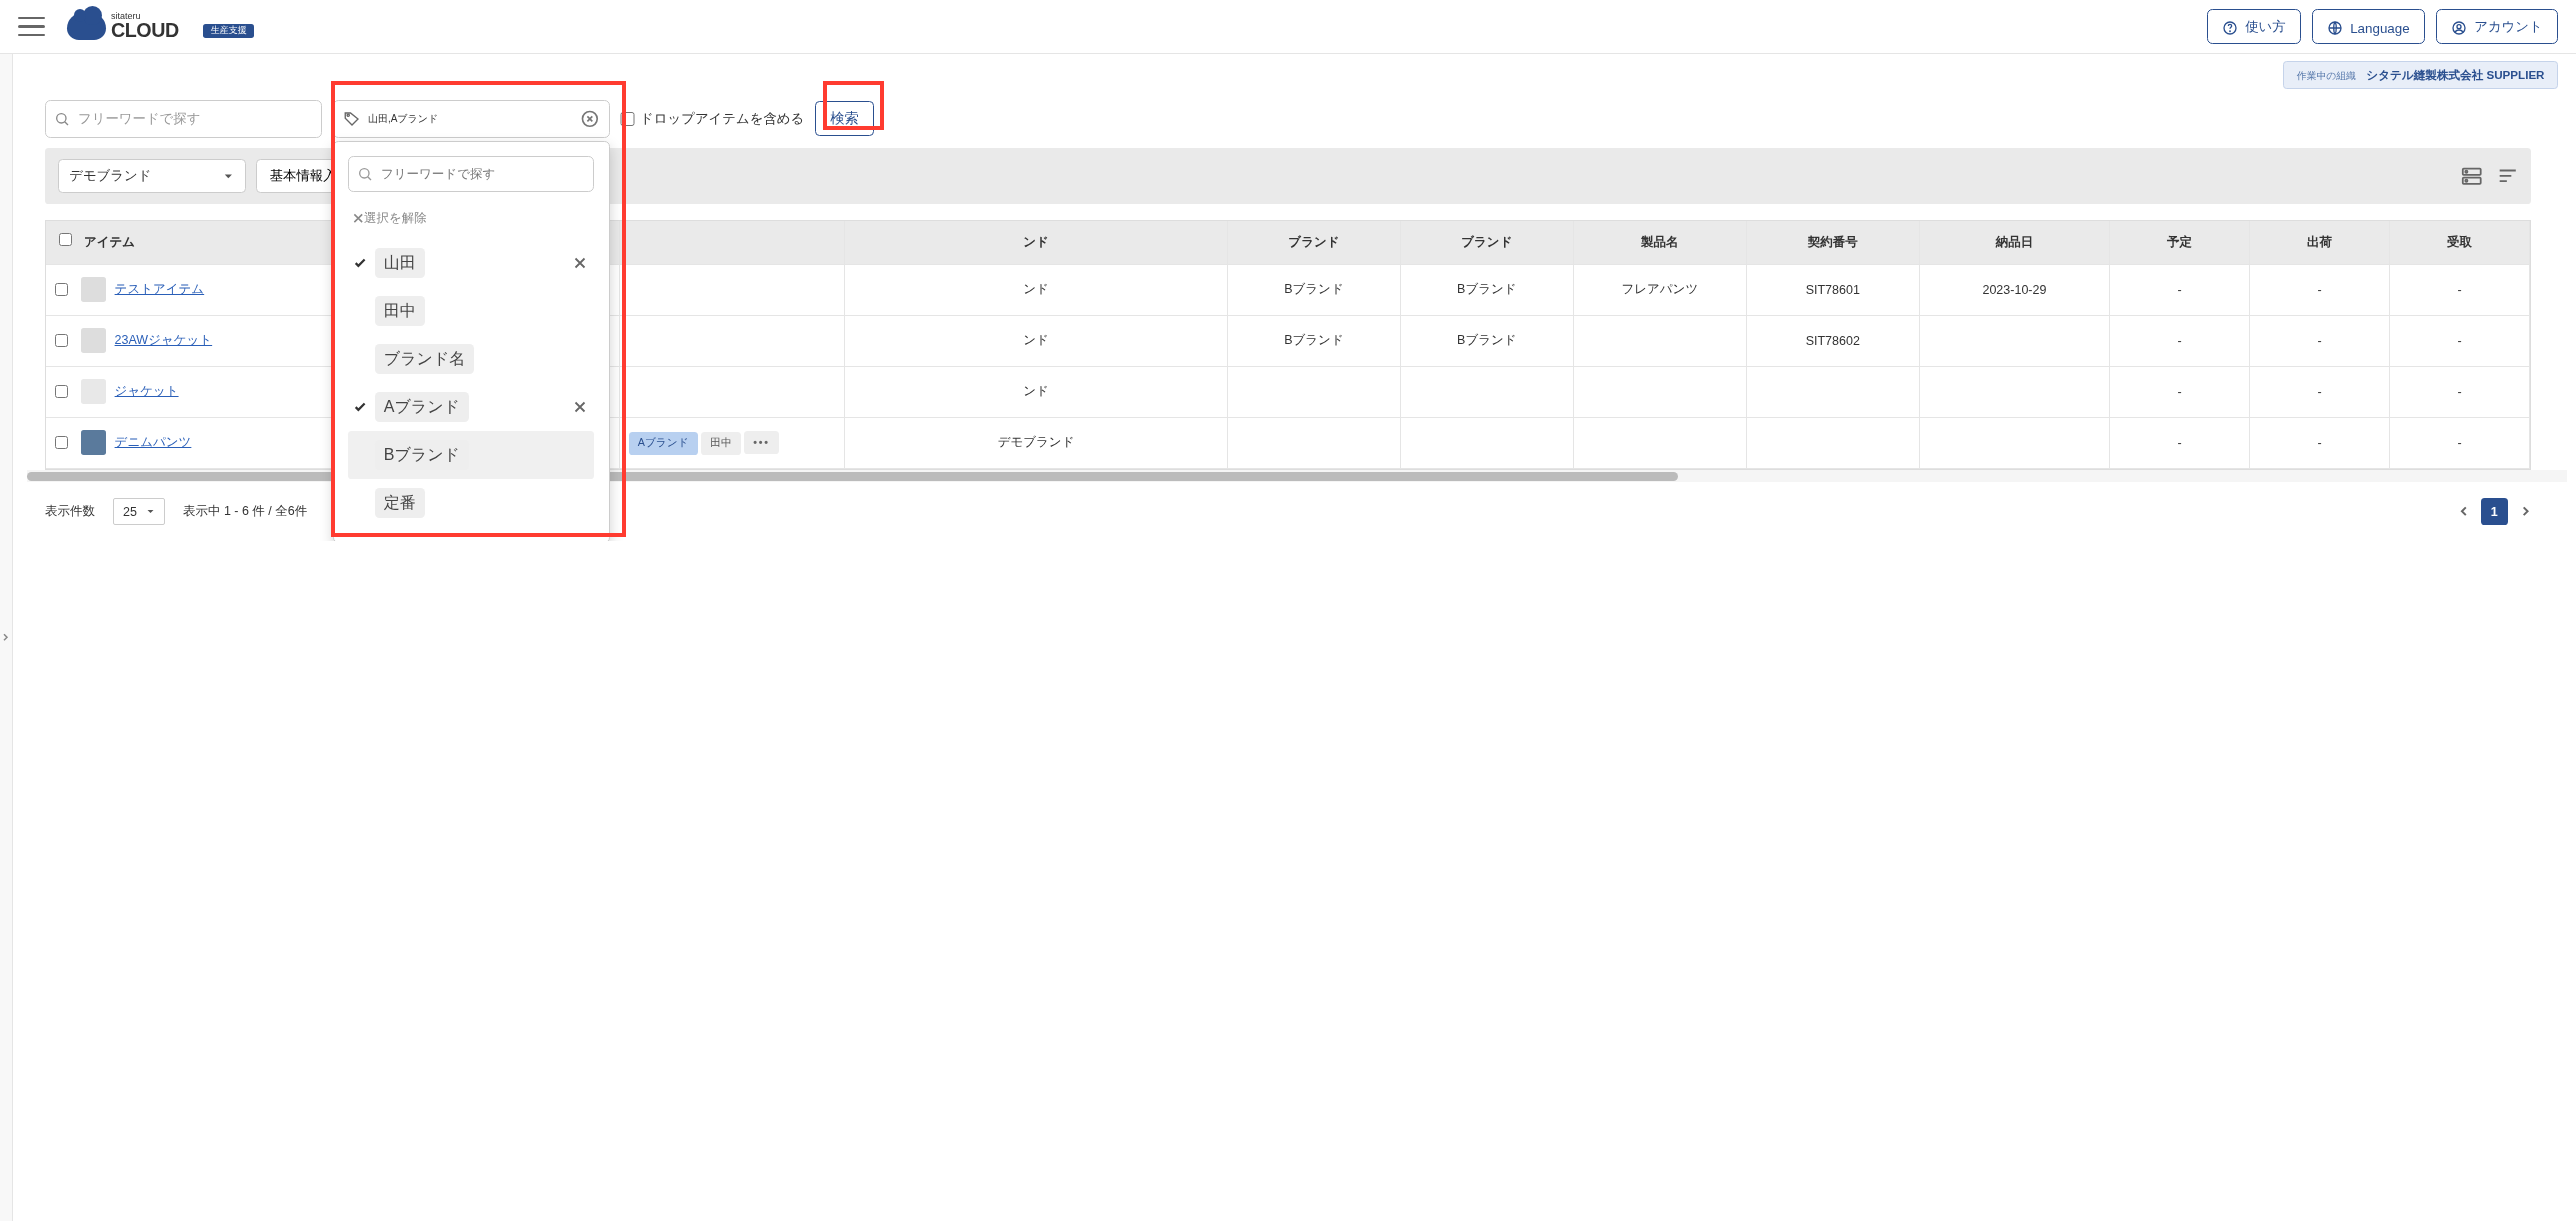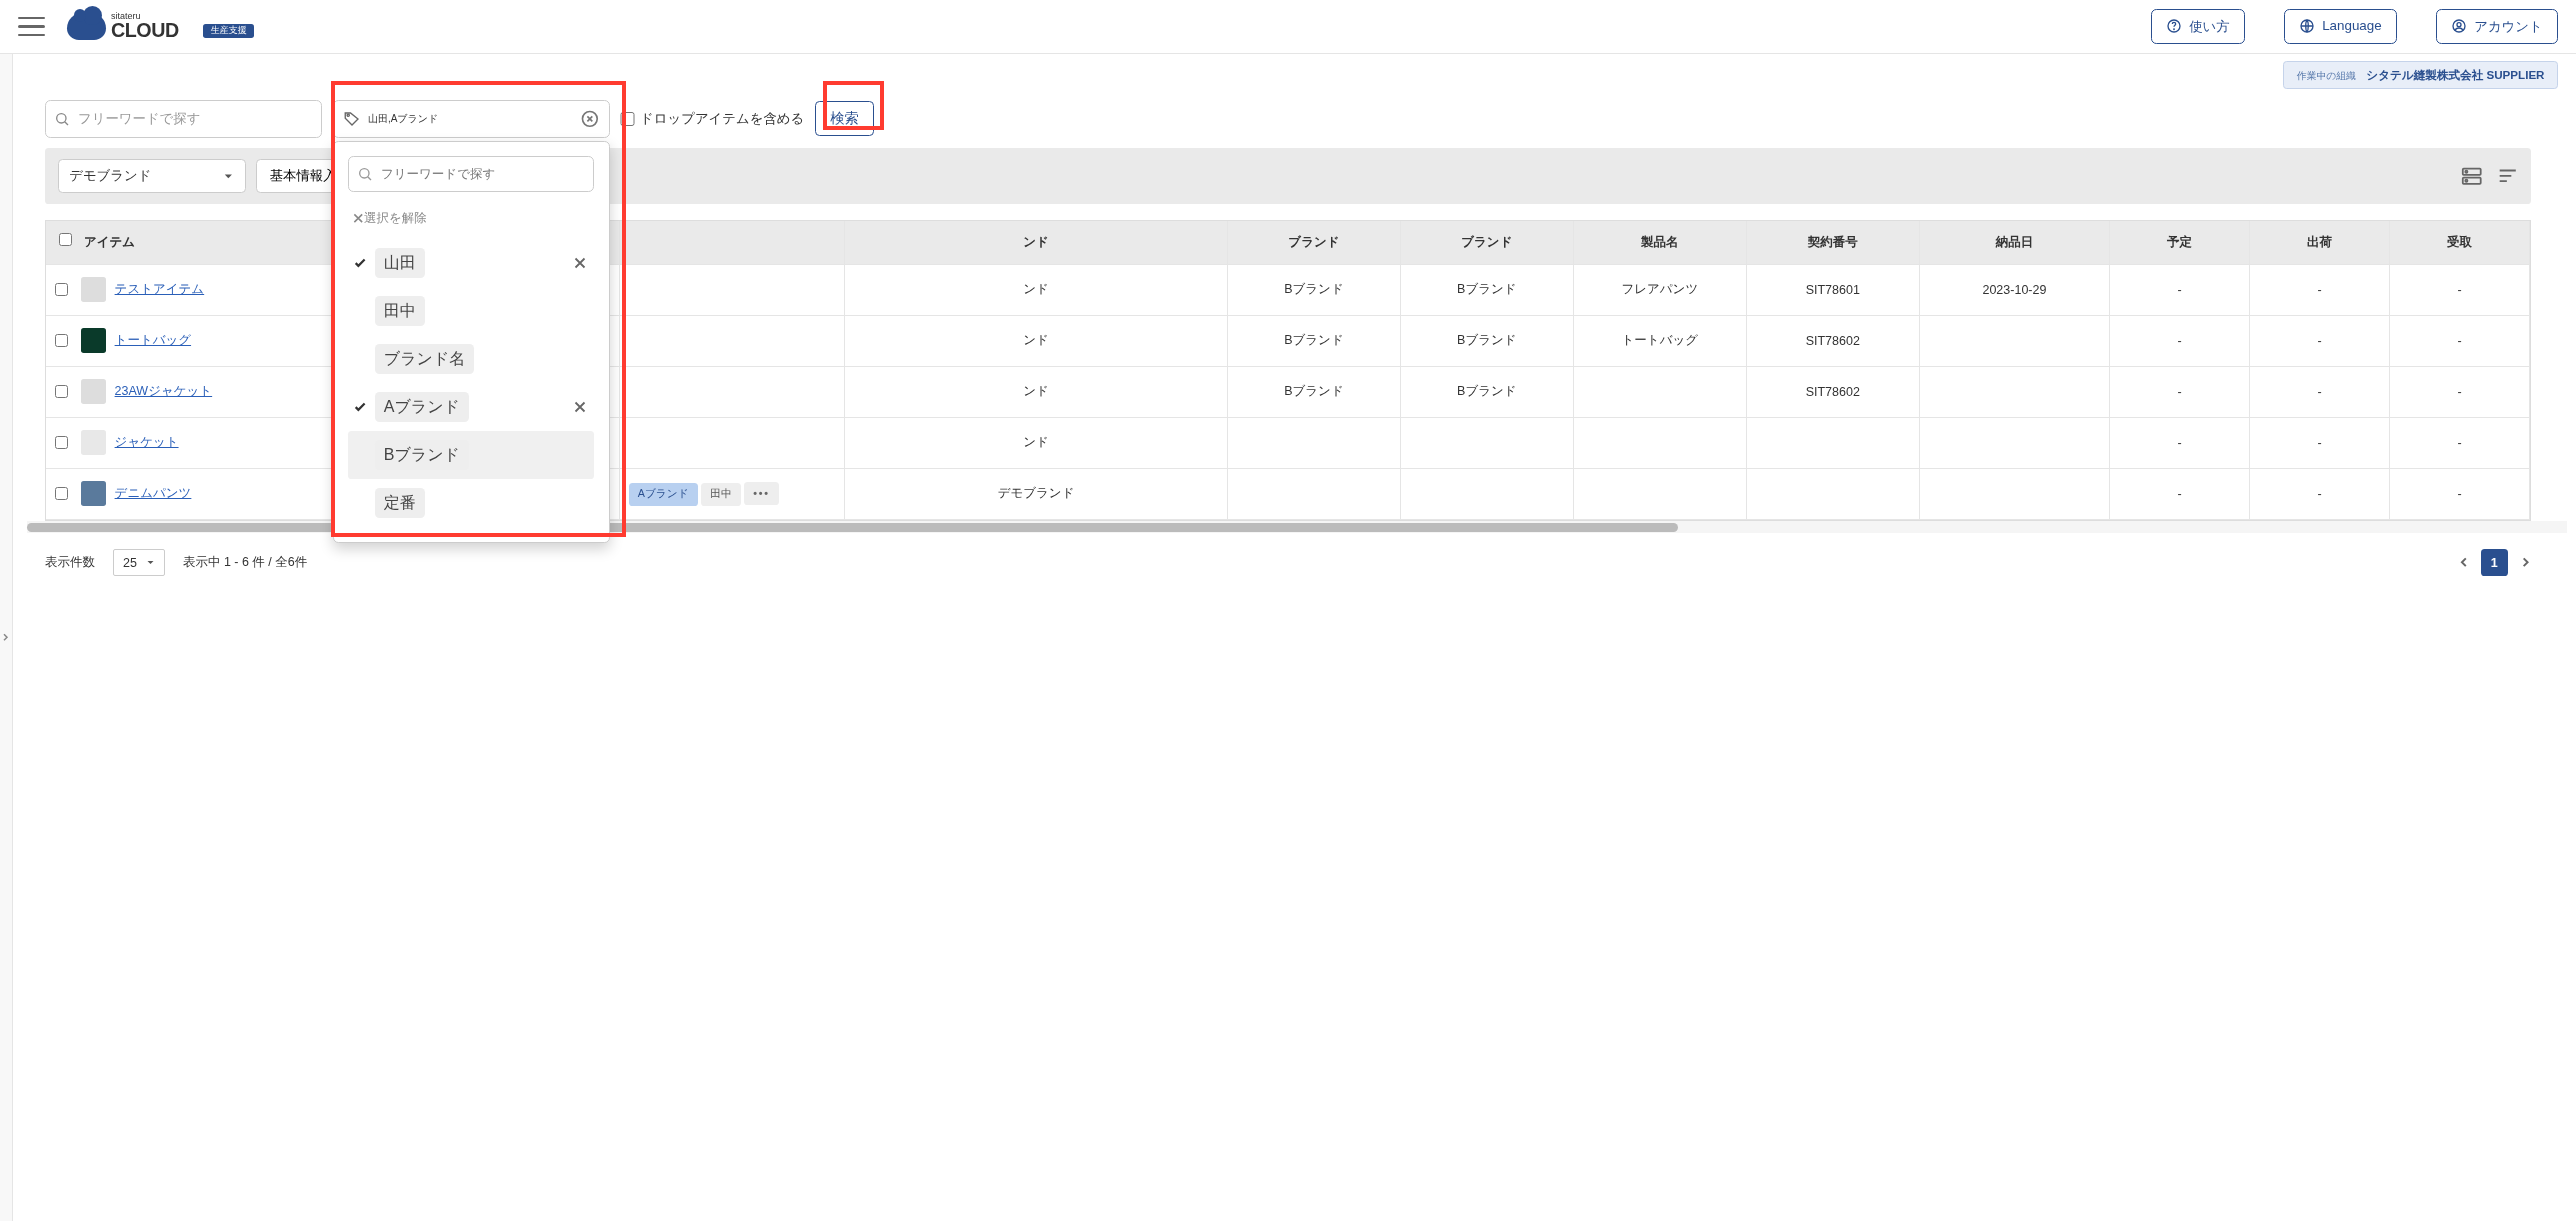--- a/index.html
+++ b/index.html
@@ -11,21 +11,21 @@
   .hamburger span { height: 2.7px; background: #666; border-radius: 1.8px; }
   .logo-wrap { display: flex; align-items: center; gap: 5.4px; }
   .cloud-icon { width: 39px; height: 27px; background: #2a4f8f; border-radius: 16px 16px 12.5px 12.5px; position: relative; }
   .cloud-icon::before { content: ""; position: absolute; width: 19.7px; height: 19.7px; background: #2a4f8f; border-radius: 50%; top: -7.2px; left: 16px; }
   .cloud-icon::after { content: ""; position: absolute; width: 12.5px; height: 12.5px; background: #2a4f8f; border-radius: 50%; top: -3.6px; left: 7.2px; }
   .logo-text { line-height: 1; }
   .logo-small { font-size: 9px; color: #333; }
   .logo-big { font-size: 19.7px; font-weight: 700; letter-spacing: -0.4px; }
   .logo-badge { background: #2a4f8f; color: #fff; font-size: 9px; padding: 2.7px 7.2px; border-radius: 2.7px; margin-left: 3.6px; }
   .header-right { margin-left: auto; display: flex; gap: 10.7px; }
-  .header-btn { border: 1.8px solid #2a4f8f; border-radius: 5.4px; color: #2a4f8f; background: #fff; padding: 7.2px 14.3px; font-size: 13.4px; display: flex; align-items: flex-start; gap: 7.2px; cursor: pointer; font-weight: 500; margin-left: 28px; }
+  .header-btn { border: 1.8px solid #2a4f8f; border-radius: 5.4px; color: #2a4f8f; background: #fff; padding: 7.2px 14.3px; font-size: 13.4px; display: flex; align-items: flex-end; gap: 7.2px; cursor: pointer; font-weight: 500; }
   .header-btn svg { width: 16px; height: 16px; fill: none; stroke: #2a4f8f; stroke-width: 2; }
 
   
   .org-bar { display: flex; justify-content: flex-end; padding: 7.2px 18px 0; }
   .org-badge { background: #e8eef8; border: 0.9px solid #c5d3ea; border-radius: 3.6px; padding: 5.4px 12.5px; font-size: 11.6px; color: #2a4f8f; }
   .org-badge .org-label { font-size: 9.8px; margin-right: 7.2px; color: #5577aa; }
   .org-badge .org-name { font-weight: 600; }
 
   
   .search-row { display: flex; align-items: center; gap: 10.7px; padding: 10.7px 45px 10.7px 45px; position: relative; }
@@ -319,43 +319,20 @@
           <td>SIT78601</td>
           <td>2023-10-29</td>
           <td>-</td>
           <td>-</td>
           <td>-</td>
         </tr>
         <tr>
           <td class="item-cell">
             <div class="item-inner">
               <input type="checkbox" style="">
-              <div class="thumb bag"></div>
-              <a class="item-link">トートバッグ</a>
-              <svg class="comment-ic" viewBox="0 0 20 20">
-                <path d="M3 4h14v9H9l-4 3v-3H3z"></path>
-              </svg>
-            </div>
-          </td>
-          <td></td>
-          <td class="tag-cell"></td>
-          <td>ンド</td>
-          <td>Bブランド</td>
-          <td>Bブランド</td>
-          <td>トートバッグ</td>
-          <td>SIT78602</td>
-          <td></td>
-          <td>-</td>
-          <td>-</td>
-          <td>-</td>
-        </tr>
-        <tr>
-          <td class="item-cell">
-            <div class="item-inner">
-              <input type="checkbox" style="">
               <div class="thumb"></div>
               <a class="item-link">23AWジャケット</a>
               <svg class="comment-ic" viewBox="0 0 20 20">
                 <path d="M3 4h14v9H9l-4 3v-3H3z"></path>
               </svg>
             </div>
           </td>
           <td></td>
           <td class="tag-cell"></td>
           <td>ンド</td>

